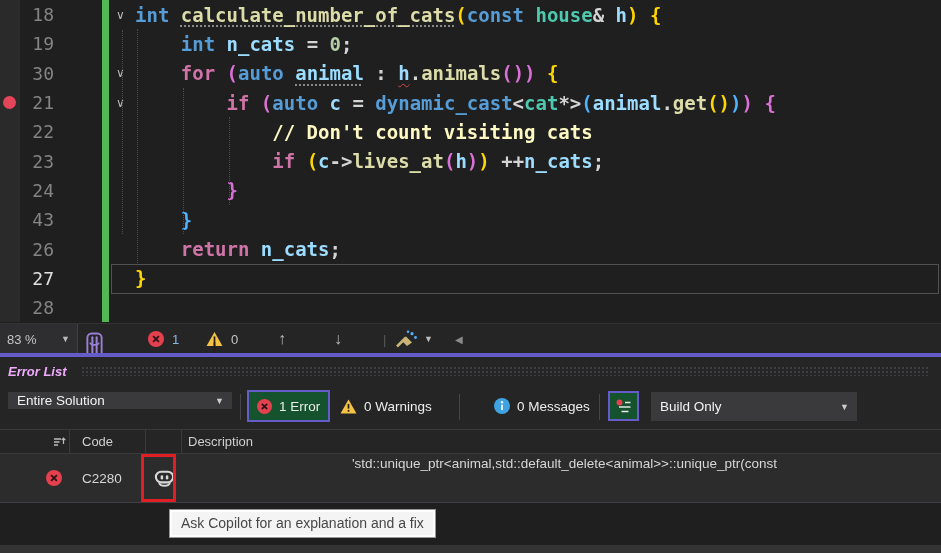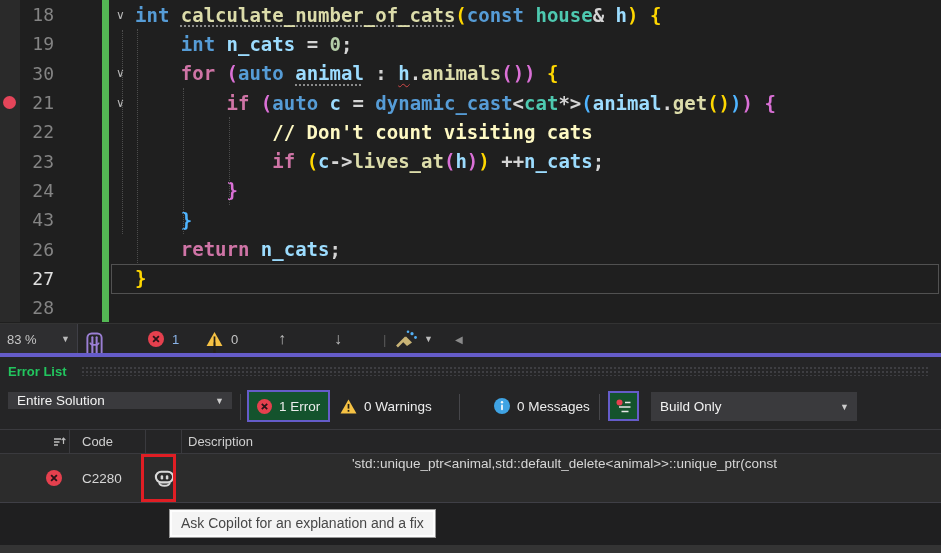--- a/index.html
+++ b/index.html
@@ -30,21 +30,21 @@
   .zoombox .dd{left:auto;right:7px;font-size:9px;color:#bbb;}
   .count{font-family:"Liberation Sans",sans-serif;}
   .icon-wrap{height:30px;display:flex;align-items:center;}
 
   
   .splitter{position:absolute;left:0;top:353px;width:941px;height:4px;background:var(--accent);}
 
   
   .panel{position:absolute;left:0;top:357px;width:941px;height:196px;background:#1f1f20;}
   .ptitle{height:28px;background:#252526;display:flex;align-items:center;padding:0 8px;}
-  .ptitle .t{color:#22c55e;font-size:13px;font-weight:bold;}
+  .ptitle .t{color:#f0abfc;font-size:13px;font-weight:bold;font-style:italic;}
   .drag-dots{flex:1;height:10px;margin-left:14px;margin-right:4px;
              background-image:radial-gradient(#3e3e42 1px,transparent 1px);background-size:4px 4px;}
   .ptoolbar{position:relative;height:44px;background:#252526;}
   .combo{position:absolute;background:#3a3a3d;color:#f2f2f2;font-size:13.5px;display:flex;align-items:center;}
   .combo .lbl{padding-left:9px;}
   .combo .dd{position:absolute;right:8px;font-size:9px;color:#ccc;}
   .vsep{position:absolute;top:9px;width:1px;height:26px;background:#46464a;}
   .tbtn{position:absolute;display:flex;align-items:center;gap:7px;color:#ececec;font-size:13.5px;
         background:transparent;box-sizing:border-box;padding:0 8px;}
   .tbtn.active{border:2px solid var(--accent);background:#14532d;}

